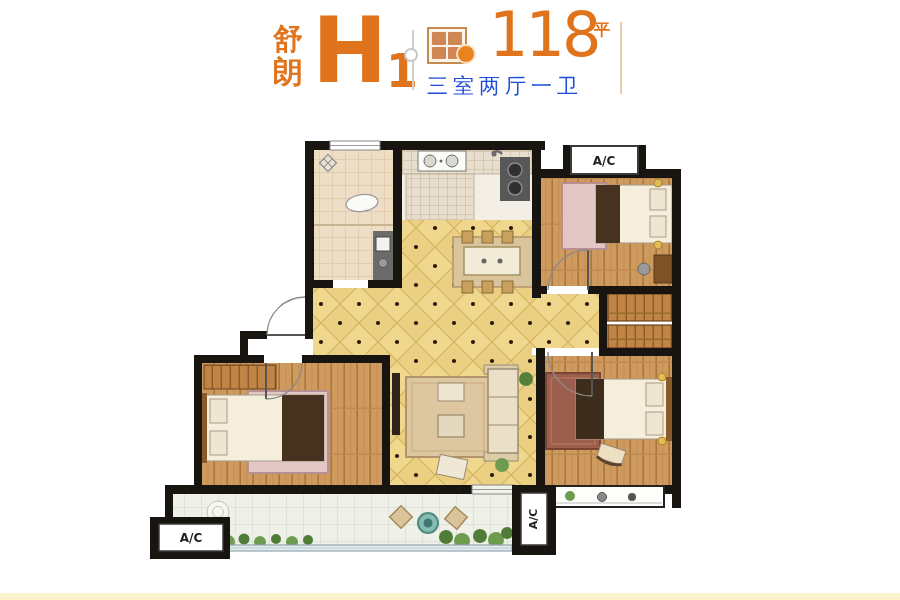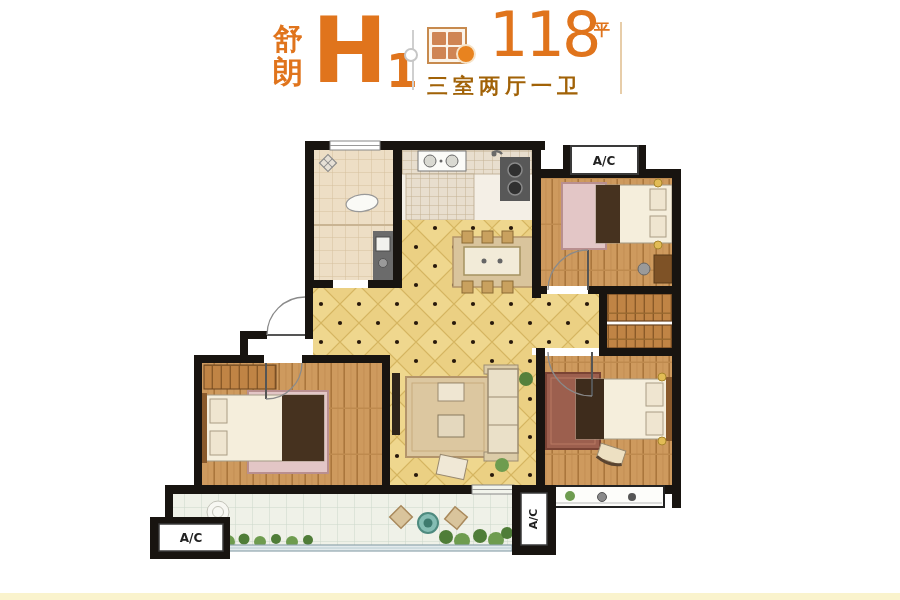--- a/index.html
+++ b/index.html
@@ -18,22 +18,22 @@
        border-radius:50%;background:#fff;}
   .seal{position:absolute;left:427px;top:27px;width:40px;height:37px;border:2px solid #C78A4E;
         background:#FBF4EA;box-sizing:border-box;padding:3px;display:grid;
         grid-template-columns:1fr 1fr;grid-template-rows:1fr 1fr;gap:2px;}
   .seal i{background:#C7713A;opacity:.85;border-radius:1px;}
   .sealdot{position:absolute;left:456px;top:44px;width:16px;height:16px;border-radius:50%;
            background:#E8831F;border:2px solid #F6E3C8;}
   .area{position:absolute;left:489px;top:4px;font-size:62px;line-height:1;font-weight:400;
         color:#E0741C;letter-spacing:-3px;}
   .areaunit{position:absolute;left:594px;top:20px;font-size:16px;font-weight:700;color:#E0741C;}
-  .desc{position:absolute;left:427px;top:72px;font-size:21px;font-weight:700;
-        letter-spacing:5px;color:#a16207;white-space:nowrap;}
+  .desc{position:absolute;left:427px;top:72px;font-size:21px;font-weight:400;
+        letter-spacing:5px;color:#1d4ed8;white-space:nowrap;}
   .vline2{position:absolute;left:620px;top:22px;width:2px;height:72px;background:#E7CDA9;}
   
   .plan{position:absolute;left:150px;top:133px;width:540px;height:460px;text-align:center;}
   .bstrip{position:absolute;left:0;top:593px;width:900px;height:7px;background:#FAF3CD;}
 </style>
 </head>
 <body>
 
 <div class="stage">
 

